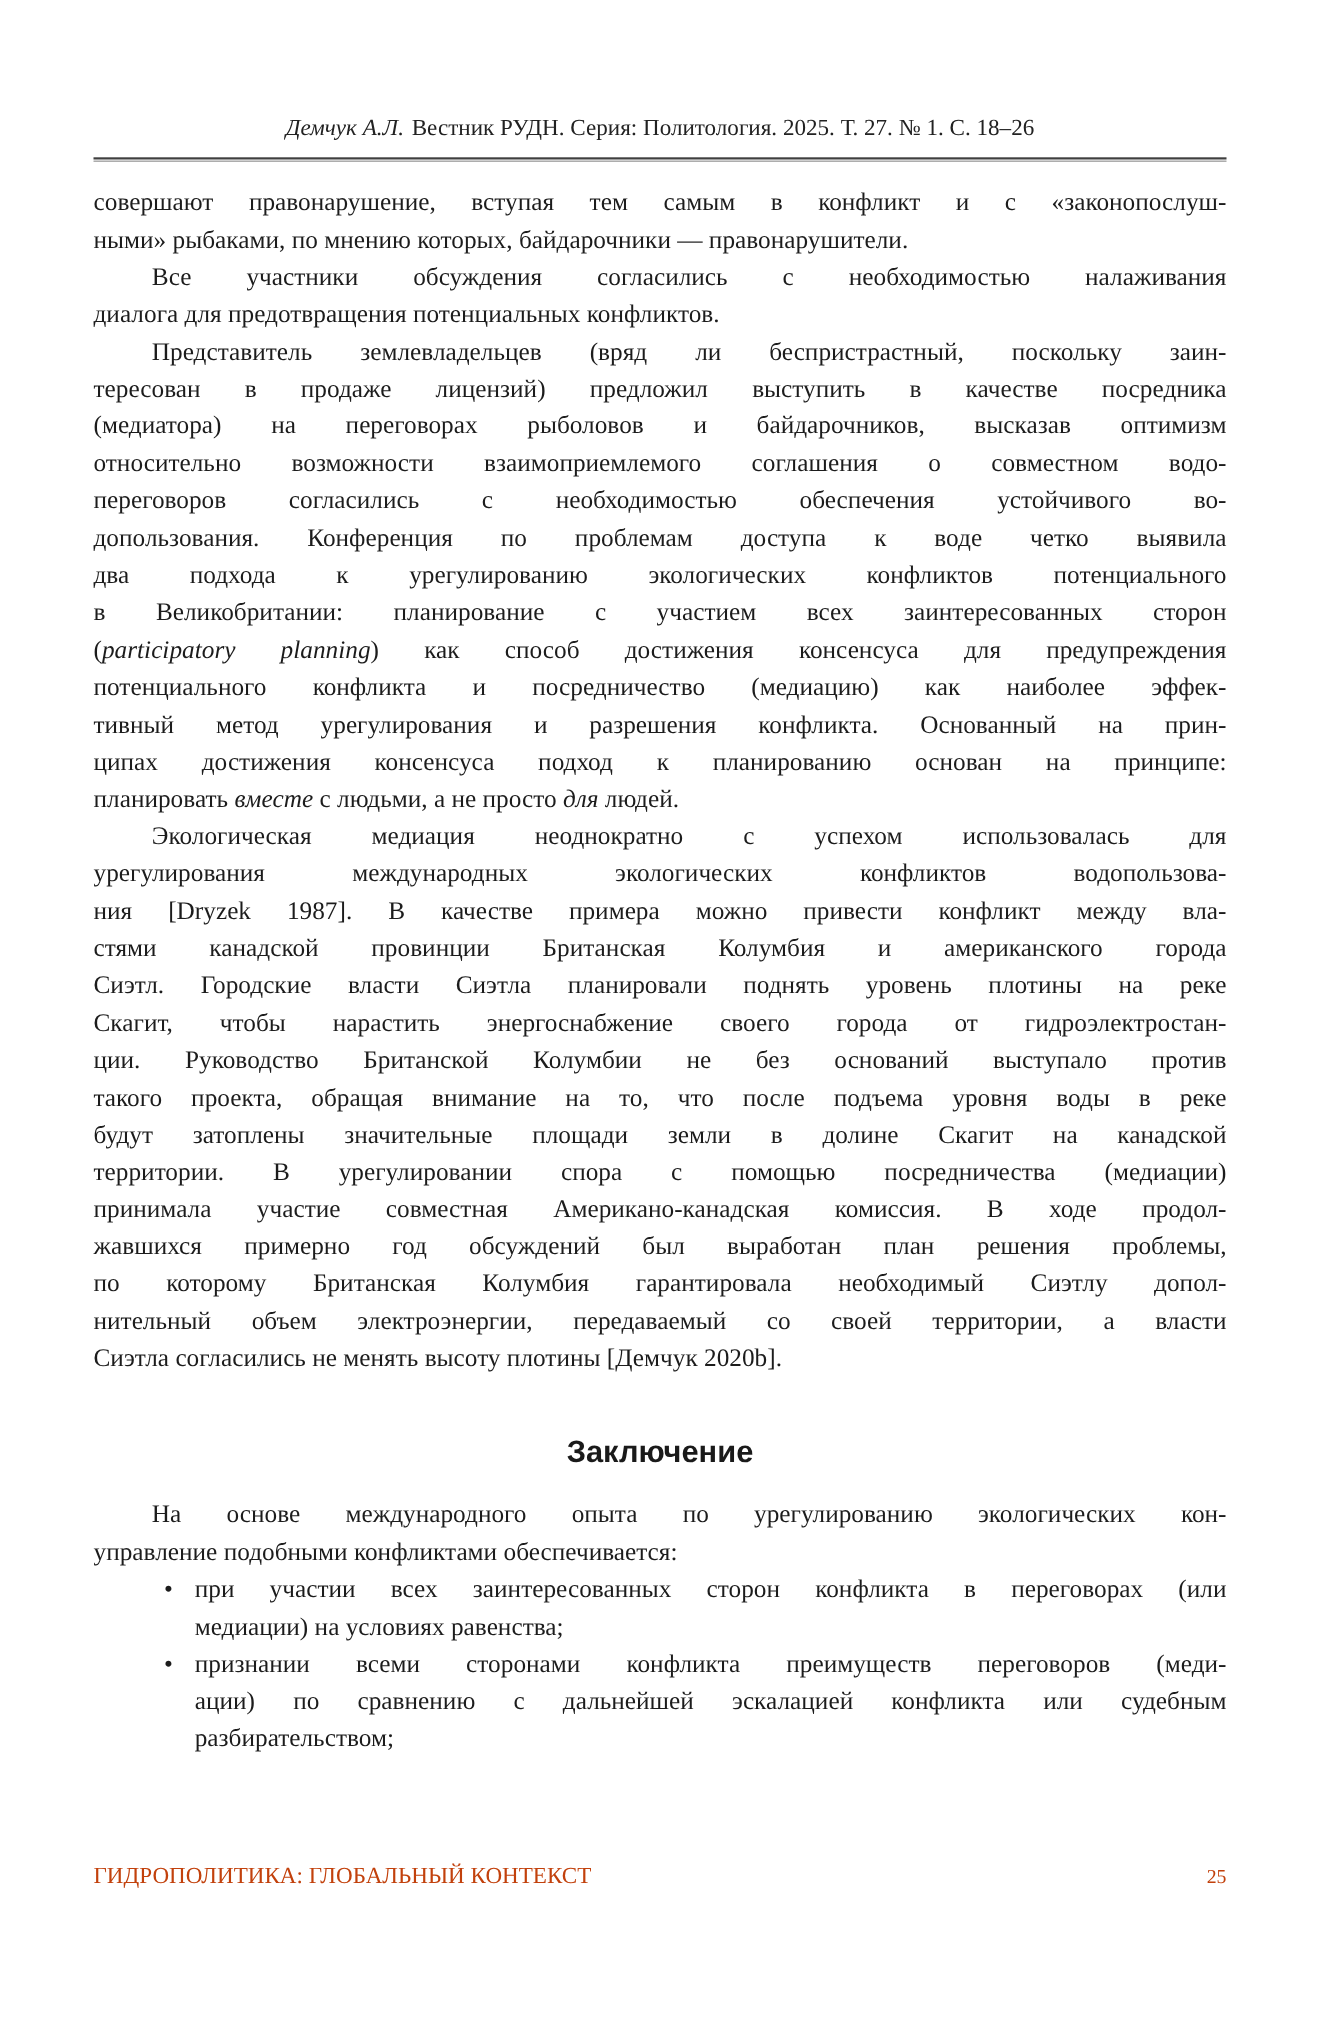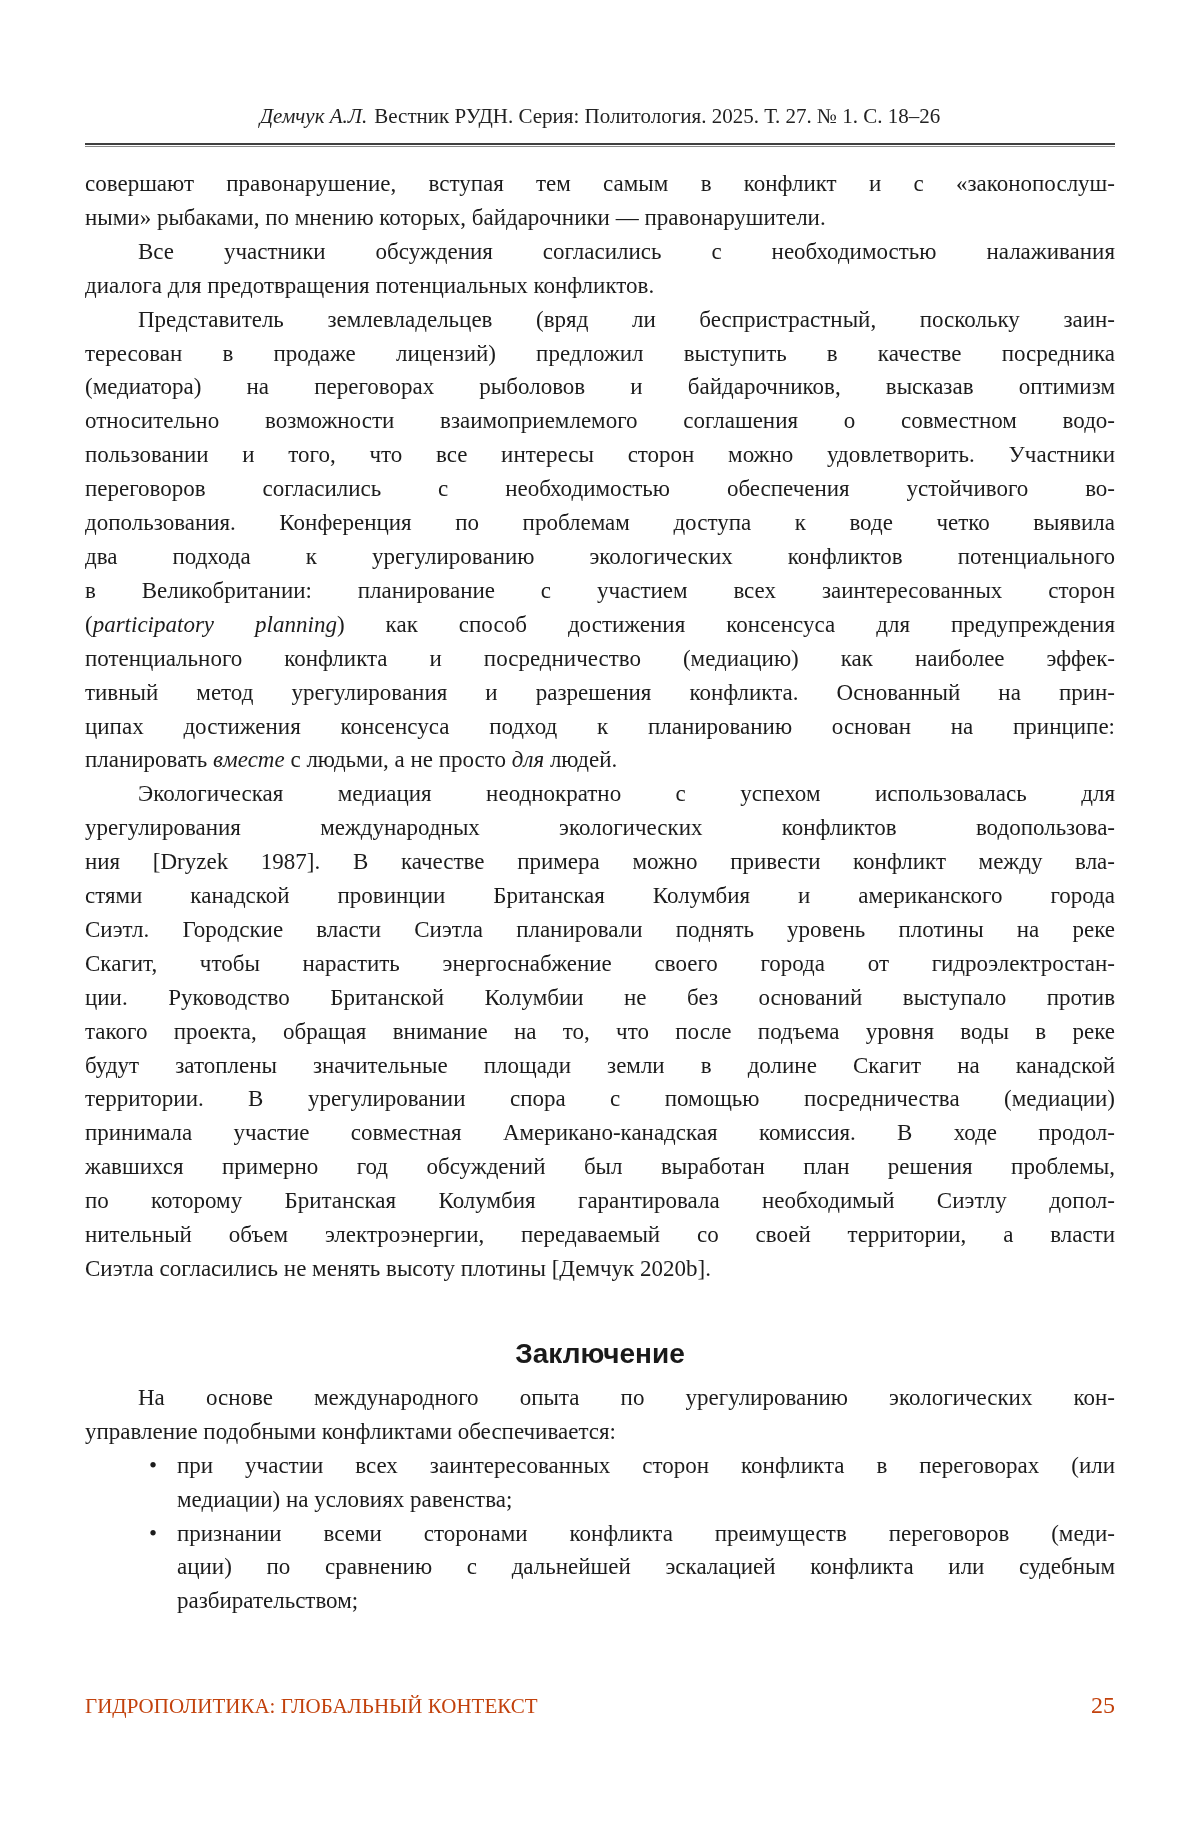--- a/index.html
+++ b/index.html
@@ -42,21 +42,21 @@
     text-align:left;
     text-align-last:left;
   }
   .line.ind{text-indent:53px;}
   .heading{
     font-family:"Liberation Sans", sans-serif;
     font-weight:bold;
     font-size:28px;
     line-height:36px;
     margin-top:50px;
-    margin-bottom:9px;
+    margin-bottom:22px;
     text-align:center;
     color:#1a1a1a;
   }
   .bullet{
     display:flex;
     padding-left:64px;
   }
   .bullet .marker{
     width:28px;
     flex:0 0 28px;
@@ -67,21 +67,21 @@
   .footer{
     position:absolute;
     left:85px;right:85px;top:1692px;
     display:flex;
     justify-content:space-between;
     align-items:baseline;
     font-size:21px;
     line-height:27px;
     color:#c2410c;
   }
-  .pagenum{font-size:24px;}
+  .pagenum{font-size:18px;}
   em{margin-top:33px;}
 </style>
 </head>
 <body>
 
 <div class="page">
 
   <div class="running-head">
     <span class="rh-author">Демчук А.Л.</span><span class="rh-citation">Вестник РУДН. Серия: Политология. 2025. Т. 27. № 1. С. 18–26</span>
   </div>
@@ -95,21 +95,20 @@
       </div>
       <div class="para">
         <div class="line ind"><span>Все участники обсуждения согласились с необходимостью налаживания</span></div>
         <div class="line last"><span>диалога для предотвращения потенциальных конфликтов.</span></div>
       </div>
       <div class="para">
         <div class="line ind"><span>Представитель землевладельцев (вряд ли беспристрастный, поскольку заин-</span></div>
         <div class="line"><span>тересован в продаже лицензий) предложил выступить в качестве посредника</span></div>
         <div class="line"><span>(медиатора) на переговорах рыболовов и байдарочников, высказав оптимизм</span></div>
         <div class="line"><span>относительно возможности взаимоприемлемого соглашения о совместном водо-</span></div>
-        <div class="line"><span>пользовании и того, что все интересы сторон можно удовлетворить. Участники</span></div>
         <div class="line"><span>переговоров согласились с необходимостью обеспечения устойчивого во-</span></div>
         <div class="line"><span>допользования. Конференция по проблемам доступа к воде четко выявила</span></div>
         <div class="line"><span>два подхода к урегулированию экологических конфликтов потенциального</span></div>
         <div class="line"><span>в Великобритании: планирование с участием всех заинтересованных сторон</span></div>
         <div class="line"><span>(</span><em>participatory planning</em><span>) как способ достижения консенсуса для предупреждения</span></div>
         <div class="line"><span>потенциального конфликта и посредничество (медиацию) как наиболее эффек-</span></div>
         <div class="line"><span>тивный метод урегулирования и разрешения конфликта. Основанный на прин-</span></div>
         <div class="line"><span>ципах достижения консенсуса подход к планированию основан на принципе:</span></div>
         <div class="line last"><span>планировать </span><em>вместе</em><span> с людьми, а не просто </span><em>для</em><span> людей.</span></div>
       </div>

